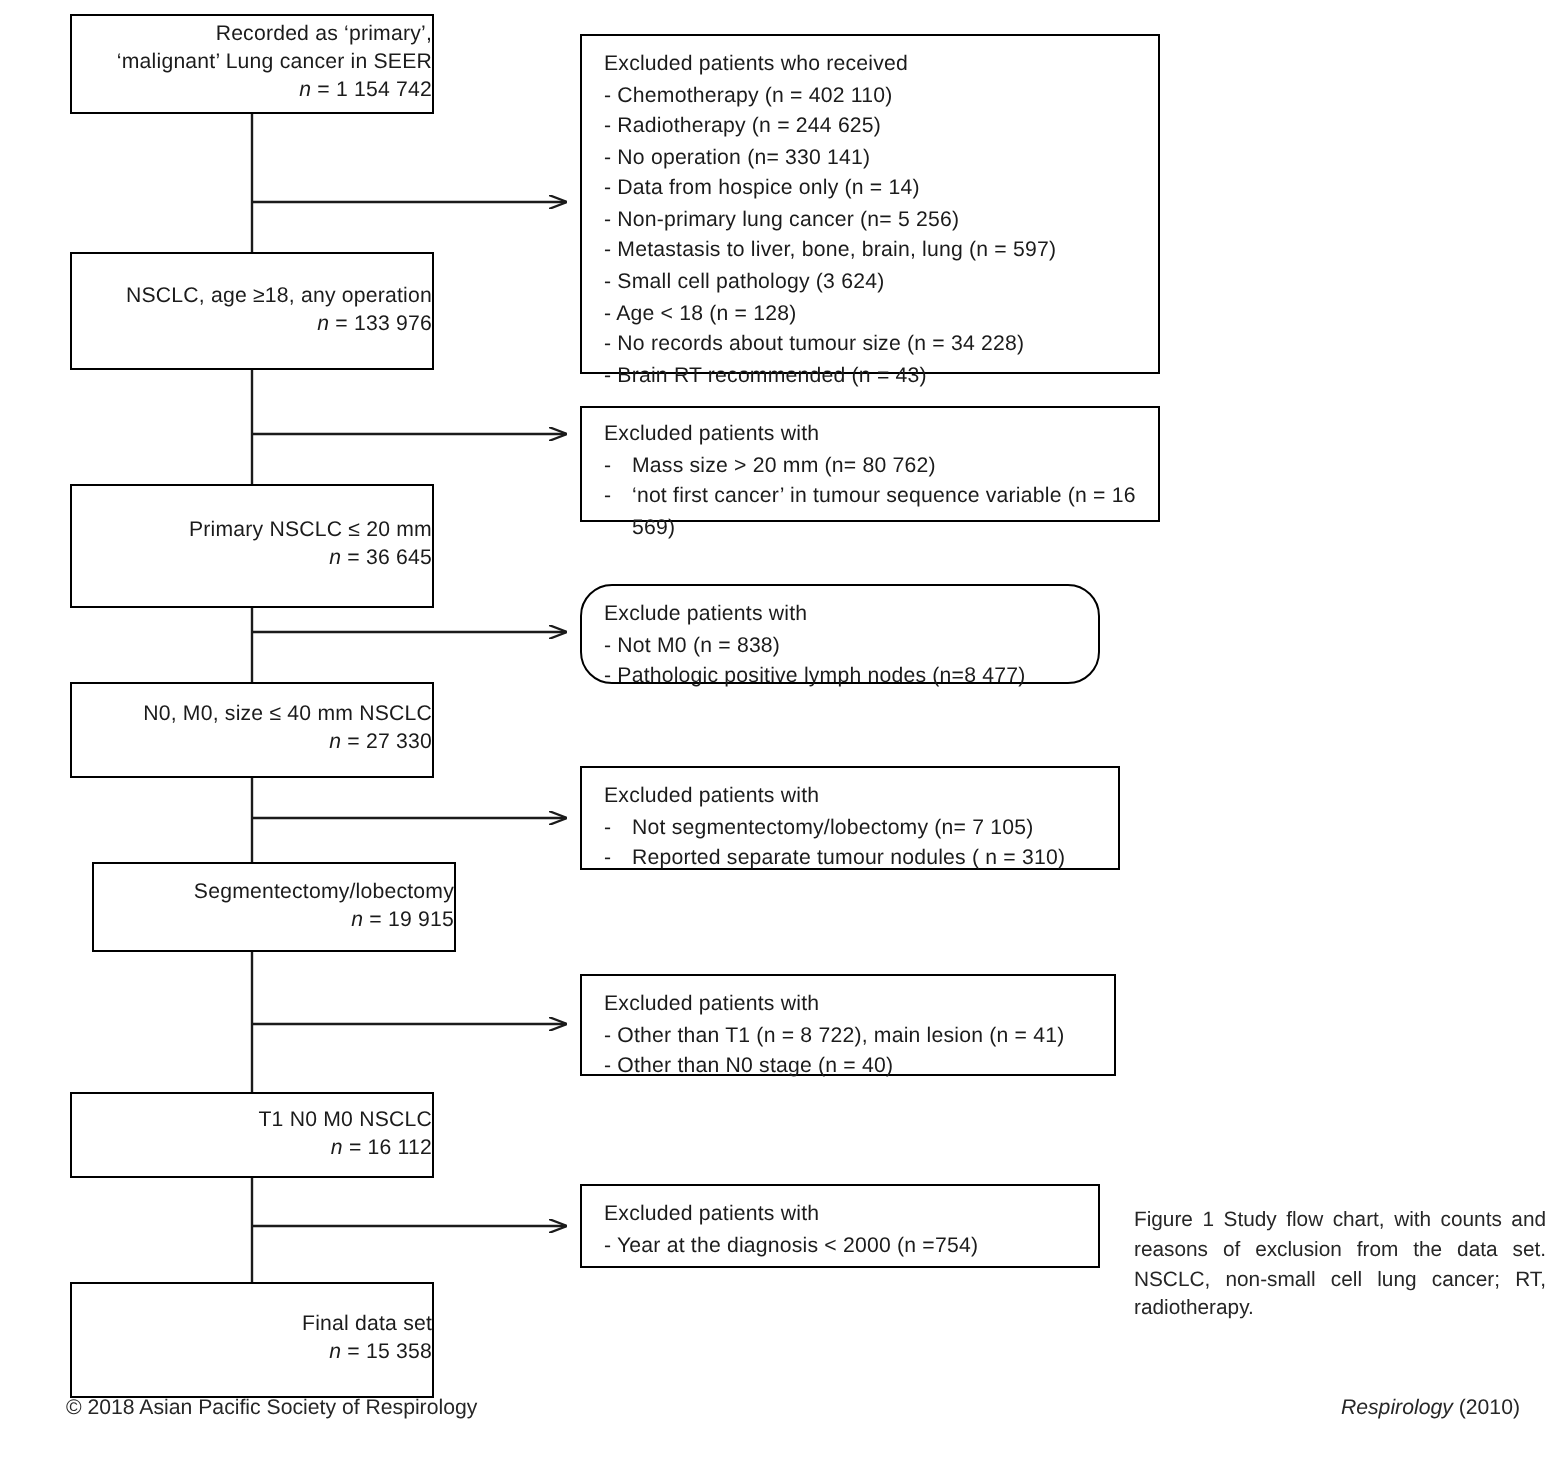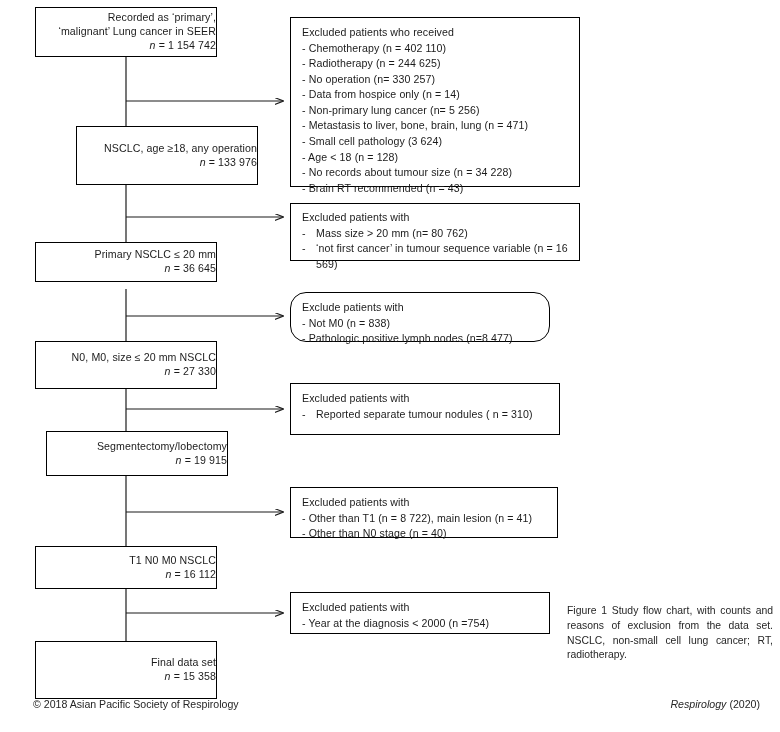--- a/index.html
+++ b/index.html
@@ -142,32 +142,32 @@
       <line x1="126" y1="613" x2="283" y2="613" marker-end="url(#arrowhead)"></line>
     </g>
   </svg>
 
   <div class="node-box" style="left:35px; top:7px; width:182px; height:50px;">
     <span class="node-label">Recorded as ‘primary’,</span>
     <span class="node-label">‘malignant’ Lung cancer in SEER</span>
     <span class="node-count"><i>n</i> <span>= 1 154 742</span></span>
   </div>
 
-  <div class="node-box" style="left:35px; top:126px; width:182px; height:59px;margin-left:41px;">
+  <div class="node-box" style="left:35px; top:126px; width:182px; height:59px;">
     <span class="node-label">NSCLC, age ≥18, any operation</span>
     <span class="node-count"><i>n</i> <span>=  133 976</span></span>
   </div>
 
-  <div class="node-box" style="left:35px; top:242px; width:182px; height:40px;">
+  <div class="node-box" style="left:35px; top:242px; width:182px; height:62px;">
     <span class="node-label">Primary NSCLC ≤ 20 mm</span>
     <span class="node-count"><i>n</i> <span>=  36 645</span></span>
   </div>
 
   <div class="node-box" style="left:35px; top:341px; width:182px; height:48px;">
-    <span class="node-label">N0, M0, size ≤ 20 mm NSCLC</span>
+    <span class="node-label">N0, M0, size ≤ 40 mm NSCLC</span>
     <span class="node-count"><i>n</i> <span>=  27 330</span></span>
   </div>
 
   <div class="node-box" style="left:46px; top:431px; width:182px; height:45px;">
     <span class="node-label">Segmentectomy/lobectomy</span>
     <span class="node-count"><i>n</i> <span>=  19 915</span></span>
   </div>
 
   <div class="node-box" style="left:35px; top:546px; width:182px; height:43px;">
     <span class="node-label">T1 N0 M0 NSCLC</span>
@@ -177,24 +177,24 @@
   <div class="node-box" style="left:35px; top:641px; width:182px; height:58px;">
     <span class="node-label">Final data set</span>
     <span class="node-count"><i>n</i> <span>=  15 358</span></span>
   </div>
 
   <div class="excl-box" style="left:290px; top:17px; width:290px; height:170px;">
     <div class="excl-title">Excluded patients who received</div>
     <ul class="excl-list tight">
       <li>- Chemotherapy (n = 402 110)</li>
       <li>- Radiotherapy (n = 244 625)</li>
-      <li>- No operation (n= 330 257)</li>
+      <li>- No operation (n= 330 141)</li>
       <li>- Data from hospice only (n = 14)</li>
       <li>- Non-primary lung cancer (n= 5 256)</li>
-      <li>- Metastasis to liver, bone, brain, lung (n = 471)</li>
+      <li>- Metastasis to liver, bone, brain, lung (n = 597)</li>
       <li>- Small cell pathology (3 624)</li>
       <li>- Age &lt; 18 (n = 128)</li>
       <li>- No records about tumour size (n = 34 228)</li>
       <li>- Brain RT recommended (n = 43)</li>
     </ul>
   </div>
 
   <div class="excl-box" style="left:290px; top:203px; width:290px; height:58px; padding-top:6px;">
     <div class="excl-title">Excluded patients with</div>
     <ul class="excl-list dash-indent">
@@ -207,20 +207,21 @@
     <div class="excl-title">Exclude patients with</div>
     <ul class="excl-list tight">
       <li>- Not M0 (n = 838)</li>
       <li>- Pathologic positive lymph nodes (n=8 477)</li>
     </ul>
   </div>
 
   <div class="excl-box" style="left:290px; top:383px; width:270px; height:52px;">
     <div class="excl-title">Excluded patients with</div>
     <ul class="excl-list dash-indent">
+      <li>Not segmentectomy/lobectomy (n= 7 105)</li>
       <li>Reported separate tumour nodules ( n = 310)</li>
     </ul>
   </div>
 
   <div class="excl-box" style="left:290px; top:487px; width:268px; height:51px;">
     <div class="excl-title">Excluded patients with</div>
     <ul class="excl-list tight">
       <li>- Other than T1 (n = 8 722), main lesion (n = 41)</li>
       <li>- Other than N0 stage (n = 40)</li>
     </ul>
@@ -236,14 +237,14 @@
 </div>
 
 <div id="figure-caption">
   <span class="fig-label">Figure 1</span>
   <span>Study flow chart, with counts and reasons of exclusion from the data set. NSCLC, non-small cell lung cancer; RT, radiotherapy.</span>
 </div>
 
 <div id="copyright-line">© 2018 Asian Pacific Society of Respirology</div>
 <div id="journal-line">
   <span class="jr-name">Respirology</span>
-  <span>(2020)</span>
+  <span>(2010)</span>
 </div>
 
 </body></html>

